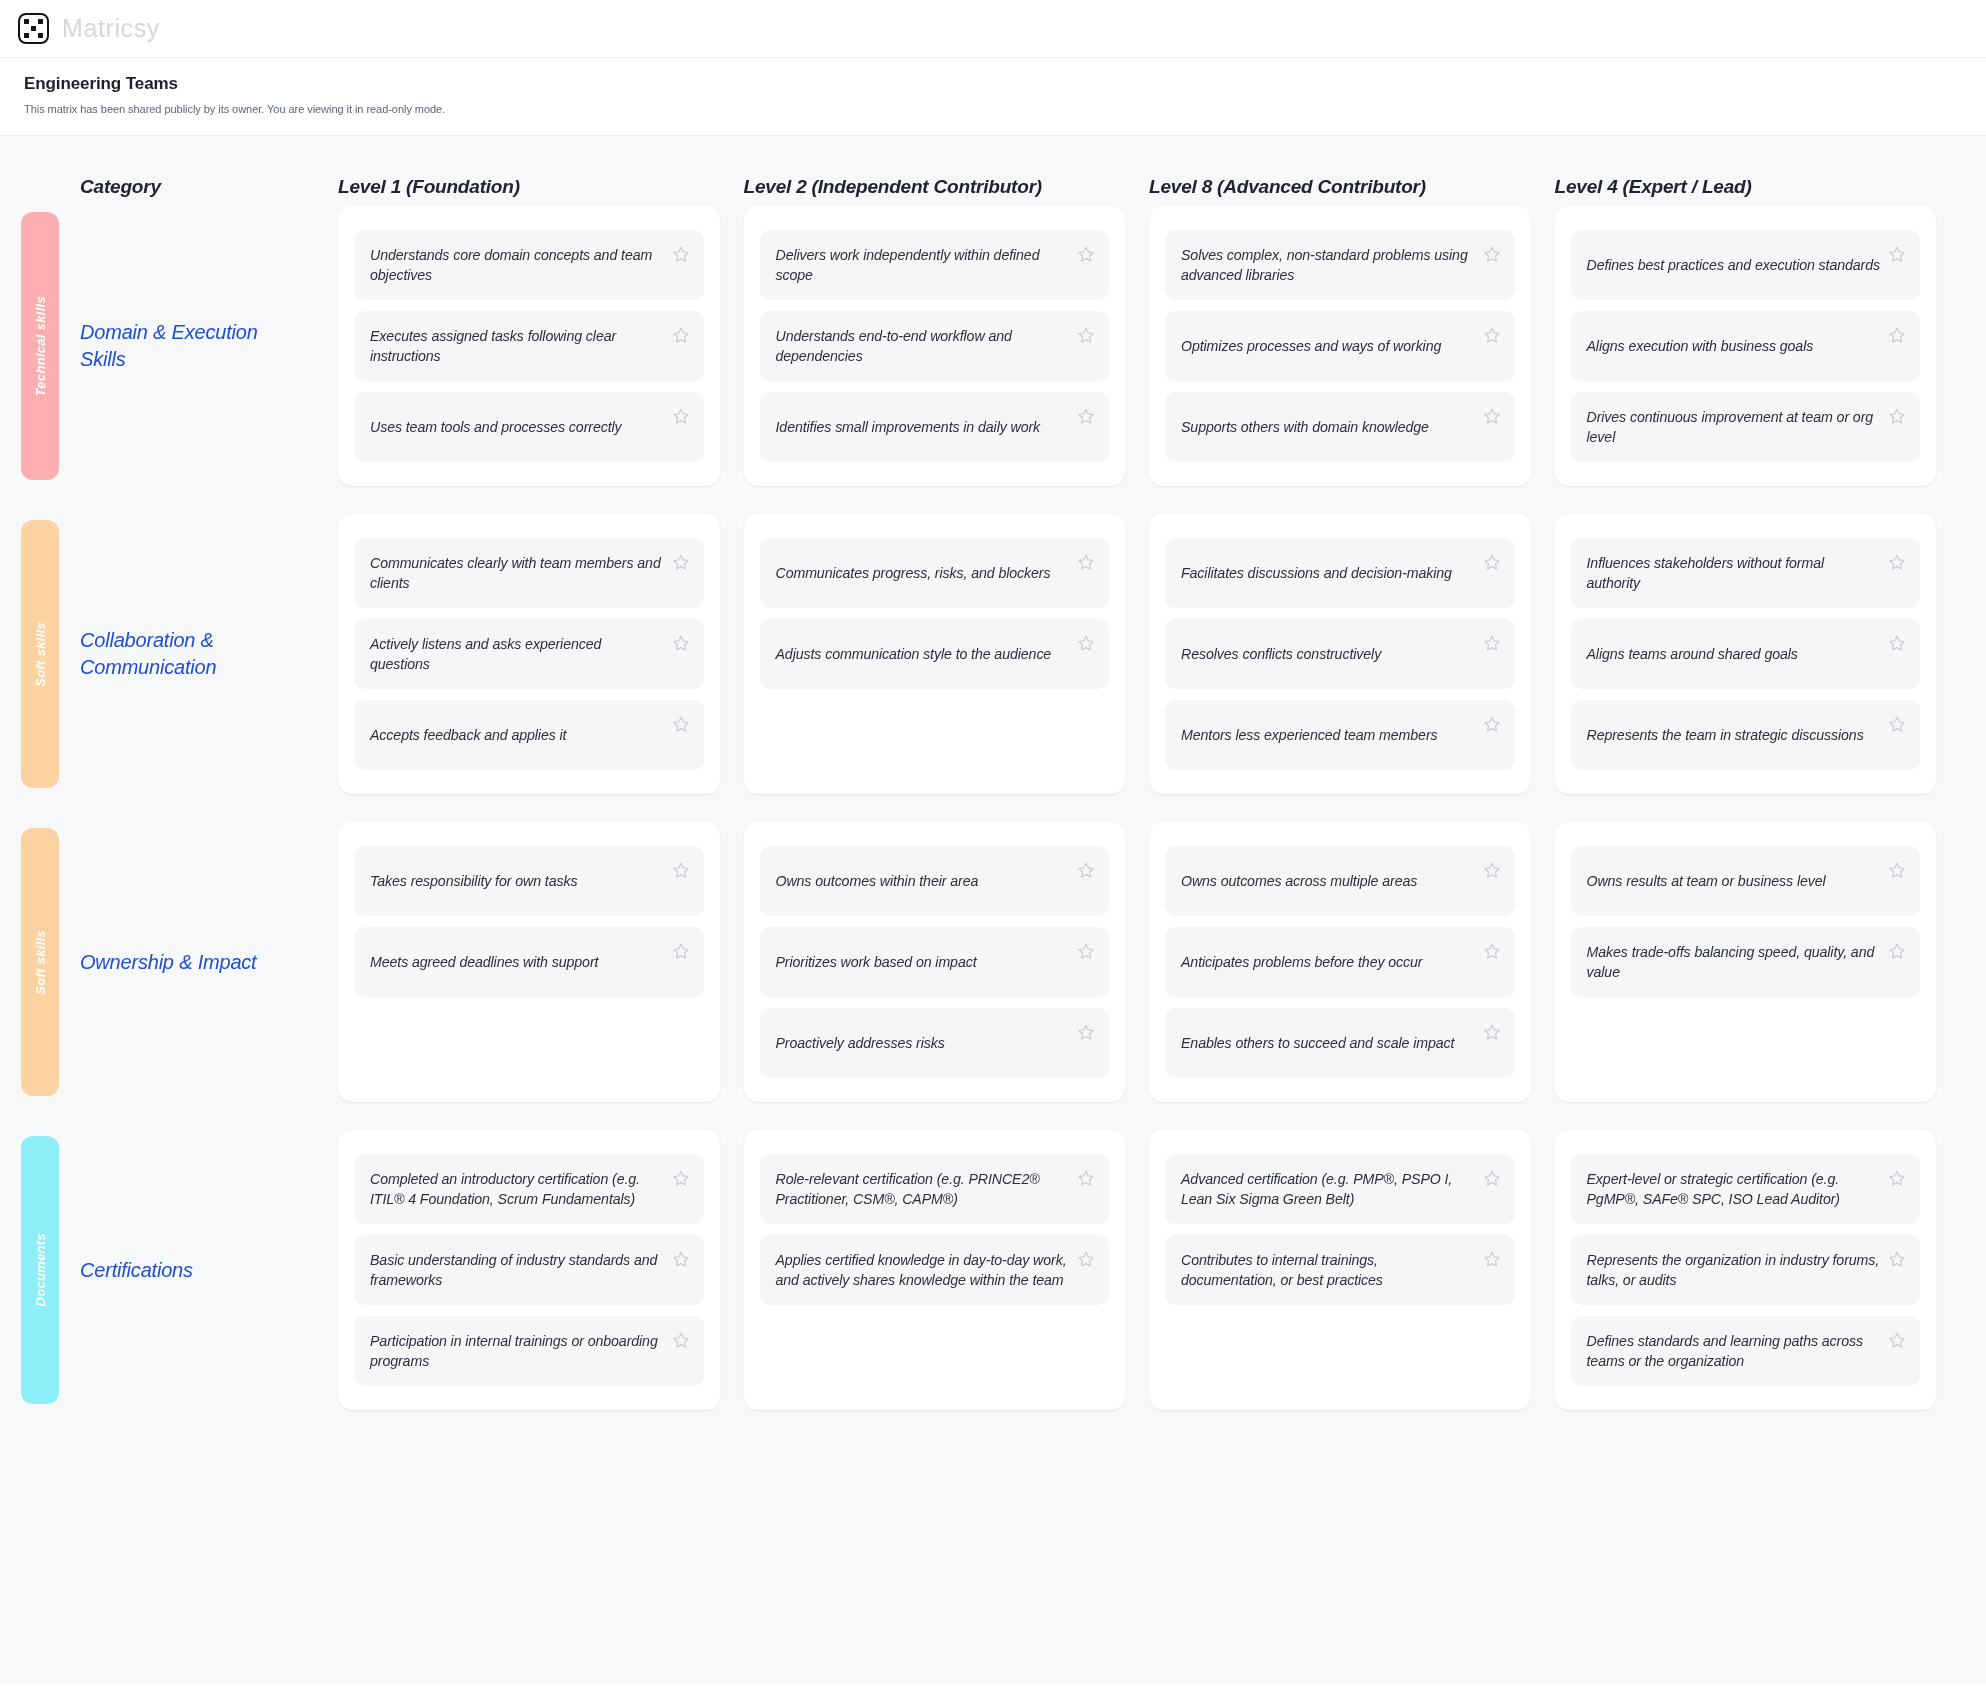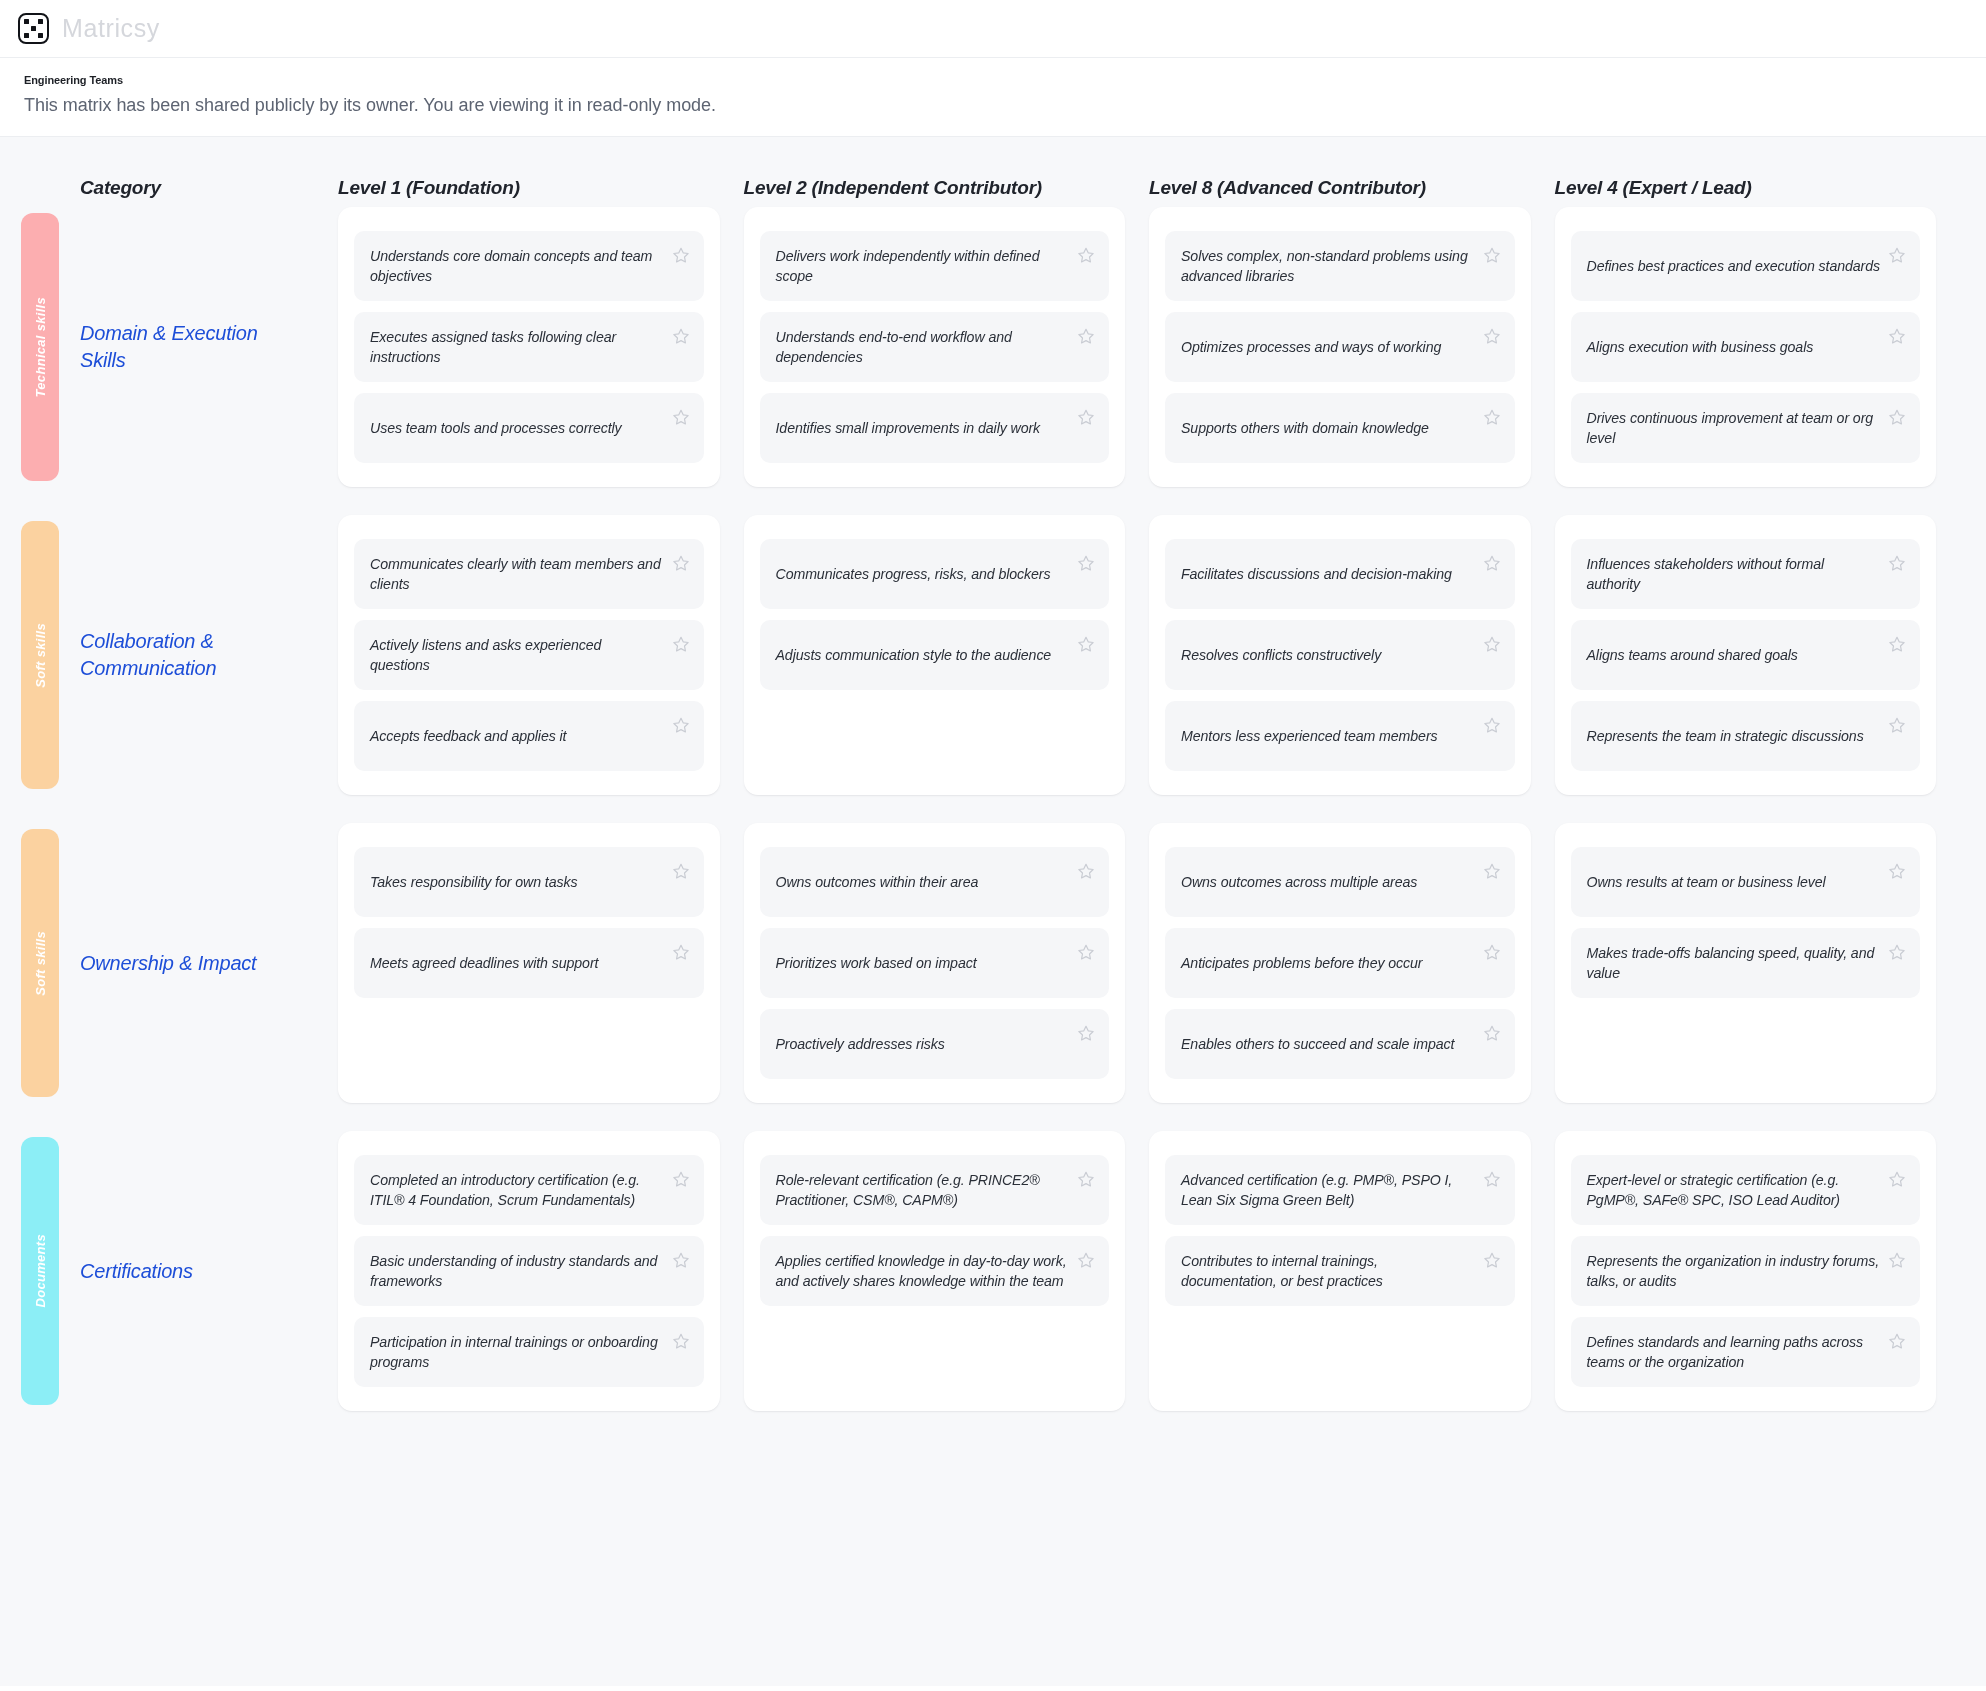--- a/index.html
+++ b/index.html
@@ -42,28 +42,28 @@
     font-weight: 400;
   }
 
   
   .notice {
     background: #ffffff;
     padding: 16px 24px 20px 24px;
     border-bottom: 1px solid #eceef1;
   }
   .notice-title {
-    font-size: 11px;
+    font-size: 17px;
     font-weight: 700;
     color: #1d2026;
     letter-spacing: -0.1px;
   }
   .notice-sub {
     margin-top: 9px;
-    font-size: 18px;
+    font-size: 11px;
     color: #5d6472;
     letter-spacing: -0.05px;
   }
 
   
   .board {
     background: #f7f8fa;
     width: 100%;
     height: calc(1691px - 58px - 84px);
     padding: 0 0 0 0;

